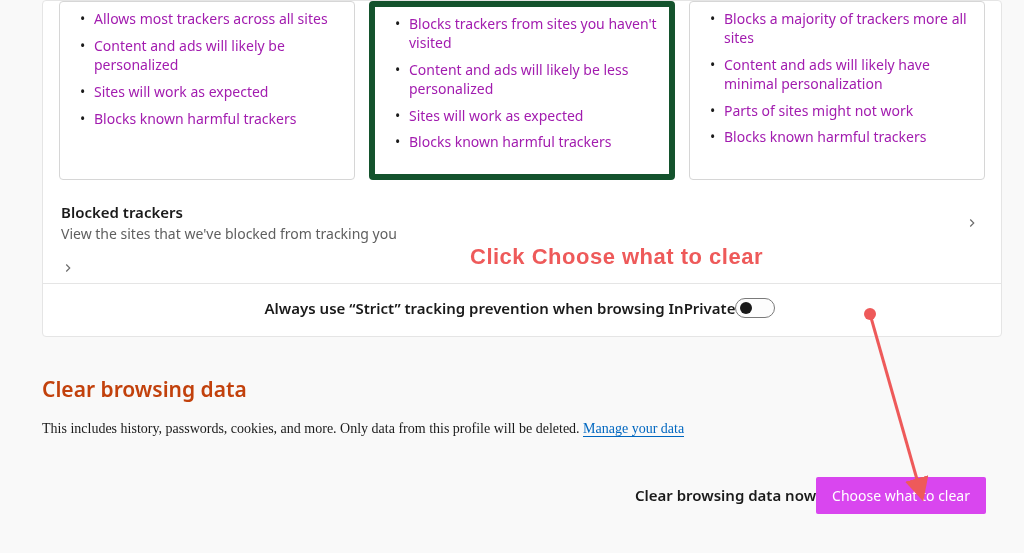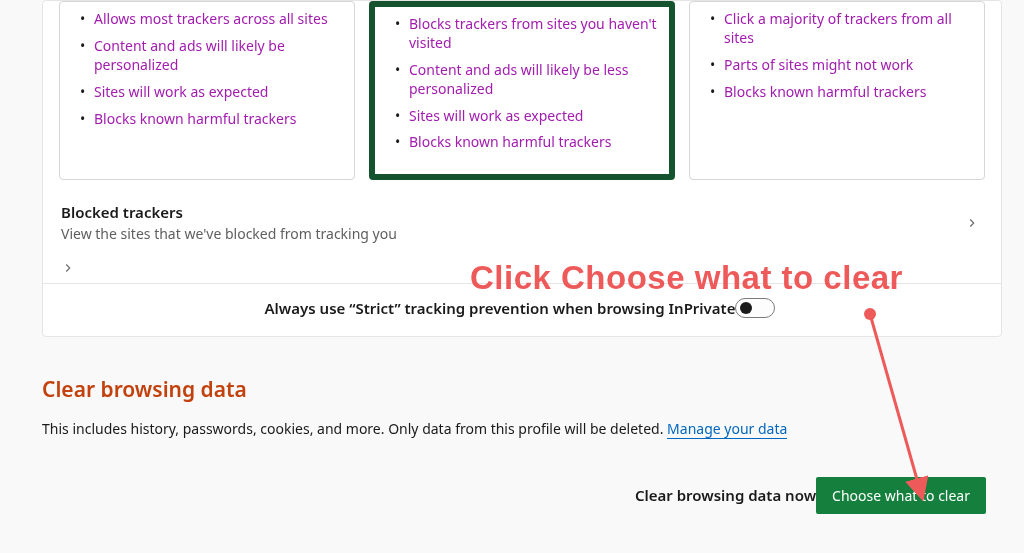--- a/index.html
+++ b/index.html
@@ -110,55 +110,56 @@
     .section-title {
       font-size: 21px;
       font-weight: 600;
       color: #c2410c;
       margin-bottom: 16px;
     }
     .section-desc {
       font-size: 14px;
       color: #1a1a1a;
       line-height: 1.4;
+      font-family: Liberation Serif, serif;
     }
     .link {
       color: #0067c0;
       text-decoration: none;
       border-bottom: 1px solid #0067c0;
       cursor: pointer;
     }
     .action-row {
       display: flex;
       justify-content: flex-end;
       align-items: center;
       margin: 38px 38px 0 42px;
     }
     .action-row .title {
       font-size: 15px;
       font-weight: 600;
       color: #1a1a1a;
     }
     .primary-btn {
-      background: #15803d;
+      background: #d946ef;
       color: #fff;
       border: none;
       padding: 9px 16px;
       font-size: 14px;
       border-radius: 2px;
       cursor: pointer;
       font-family: inherit;
     }
     .annotation {
       position: absolute;
-      top: 259px;
+      top: 244px;
       left: 470px;
       color: #ee5a5a;
       font-weight: 700;
-      font-size: 33px;
+      font-size: 22px;
       font-family: "Comic Sans MS", "Segoe UI", sans-serif;
       letter-spacing: 0.5px;
       pointer-events: none;
     }
     .arrow-svg {
       position: absolute;
       top: 300px;
       left: 850px;
       pointer-events: none;
     }
@@ -183,21 +184,22 @@
       <ul>
         <li>Blocks trackers from sites you haven't visited</li>
         <li>Content and ads will likely be less personalized</li>
         <li>Sites will work as expected</li>
         <li>Blocks known harmful trackers</li>
       </ul>
     </div>
 
     <div class="level-card">
       <ul>
-        <li>Click a majority of trackers from all sites</li>
+        <li>Blocks a majority of trackers more all sites</li>
+        <li>Content and ads will likely have minimal personalization</li>
         <li>Parts of sites might not work</li>
         <li>Blocks known harmful trackers</li>
       </ul>
     </div>
 
   </div>
 
   <div class="nav-row">
     <div>
       <div class="title">Blocked trackers</div>

